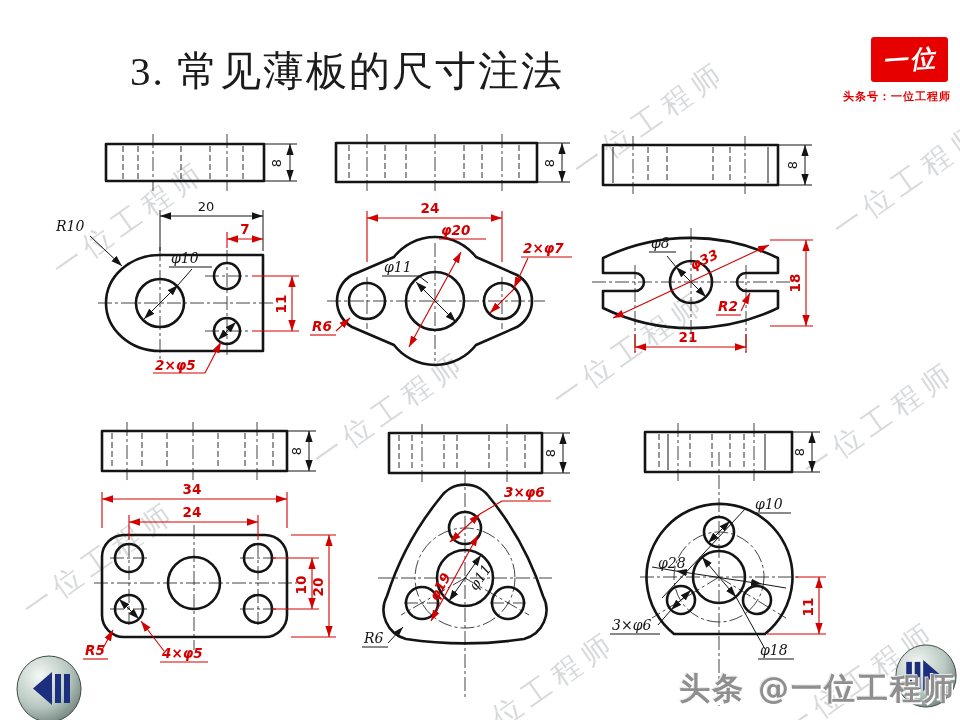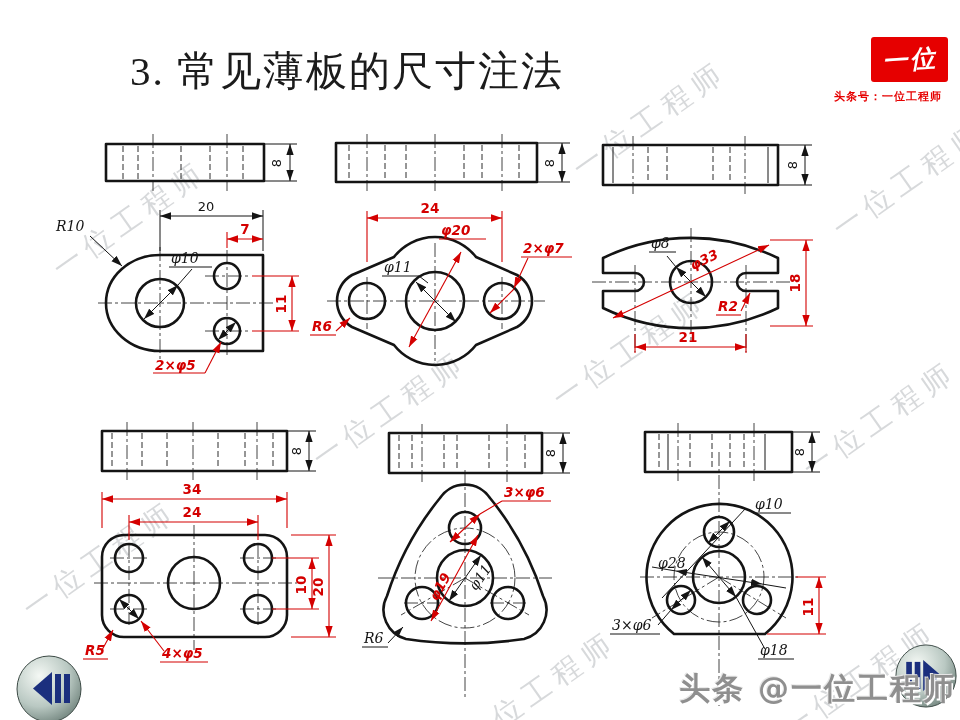--- a/index.html
+++ b/index.html
@@ -8,21 +8,21 @@
   .wm-layer{position:absolute;inset:0;z-index:1;pointer-events:none;}
   .wm{position:absolute;color:rgba(150,155,160,0.38);font-size:29px;letter-spacing:7px;
       transform:rotate(-35deg);white-space:nowrap;font-family:"DejaVu Sans",sans-serif;}
   .title{position:absolute;left:130px;top:44px;width:620px;text-align:left;z-index:10;
          font-family:"Liberation Serif","DejaVu Serif",serif;font-size:41px;color:#1b1b1b;
          letter-spacing:2px;white-space:nowrap;}
   .logo-box{position:absolute;left:871px;top:37px;width:77px;height:45px;background:#e60000;
             border-radius:3px;z-index:10;display:flex;align-items:center;justify-content:center;}
   .logo-box span{color:#ffffff;font-size:25px;font-style:italic;font-weight:bold;
                  transform:rotate(-4deg);letter-spacing:3px;}
-  .logo-caption{position:absolute;left:834px;top:89px;width:126px;text-align:left;z-index:10;
+  .logo-caption{position:absolute;left:834px;top:89px;width:126px;text-align:center;z-index:10;
                 color:#e60000;font-size:11px;font-weight:bold;letter-spacing:1px;}
   .drawing-layer{position:absolute;inset:0;z-index:5;}
   .nav{position:absolute;z-index:20;width:68px;height:68px;cursor:pointer;}
   .nav.prev{left:15px;top:655px;}
   .nav.next{left:894px;top:644px;}
   .footer{position:absolute;right:4px;bottom:10px;z-index:30;font-size:31px;font-weight:bold;
           color:#8f8f8f;letter-spacing:2px;
           text-shadow:1.5px 1.5px 0 #ffffff,-1px -1px 0 #e6e6e6;}
   
   .tk{stroke:#141414;stroke-width:2.6;fill:none;stroke-linejoin:round;}

